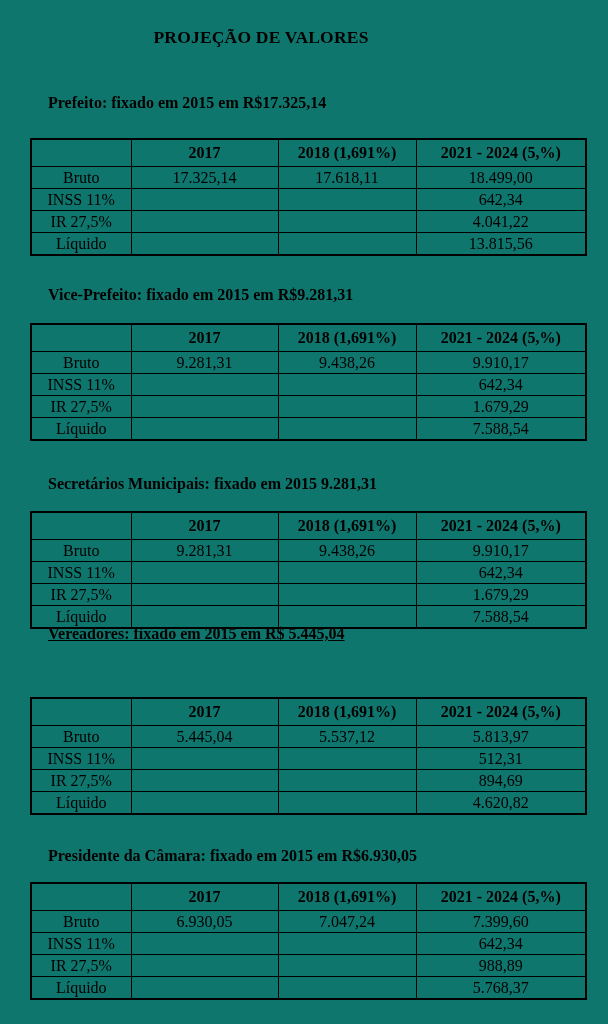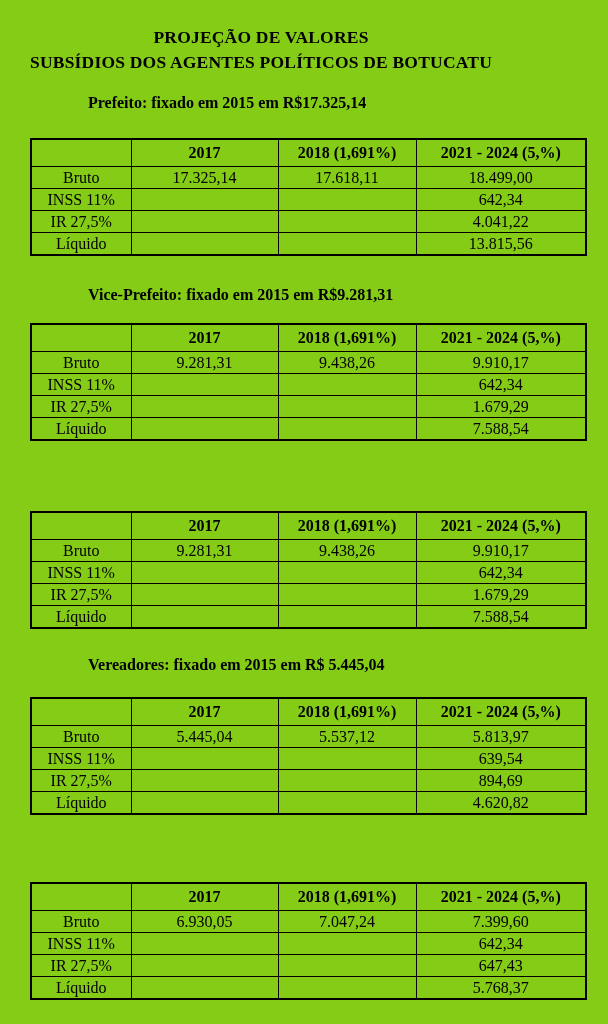--- a/index.html
+++ b/index.html
@@ -4,21 +4,21 @@
 <style>
   html, body {
     margin: 0;
     padding: 0;
     background: #ffffff;
   }
   .page {
     position: relative;
     width: 608px;
     height: 1024px;
-    background: #84cc16;
+    background: #0f766e;
     color: #000000;
     font-family: "Liberation Serif", "DejaVu Serif", serif;
     overflow: hidden;
   }
   .doc-title {
     position: absolute;
     top: 25px;
     left: 0;
     width: 522px;
     text-align: center;
@@ -27,21 +27,20 @@
     line-height: 25px;
     letter-spacing: 0.2px;
   }
   .heading {
     position: absolute;
     left: 48px;
     font-size: 16px;
     font-weight: bold;
     line-height: 19px;
     white-space: nowrap;
-    margin-left: 40px;
   }
   table.tbl {
     position: absolute;
     left: 30px;
     width: 555px;
     border-collapse: collapse;
     table-layout: fixed;
     border: 2px solid #000000;
     font-size: 16px;
     padding-left: 31px;
@@ -61,31 +60,30 @@
   }
   table.tbl tbody td {
     height: 21px;
   }
   table.tbl td.b {
     font-weight: normal;
   }
   .h1 { top: 93px; }  .t1 { top: 138px; }
   .h2 { top: 285px; } .t2 { top: 323px; }
   .h3 { top: 474px; } .t3 { top: 511px; }
-  .h4 { top: 655px; } .t4 { top: 697px; }
+  .h4 { top: 624px; text-decoration: underline; } .t4 { top: 697px; }
   .h5 { top: 846px; } .t5 { top: 882px; }
 </style>
 </head>
 <body>
 
 <div class="page">
 
   <div class="doc-title">
     <div>PROJEÇÃO DE VALORES</div>
-    <div>SUBSÍDIOS DOS AGENTES POLÍTICOS DE BOTUCATU</div>
   </div>
 
   <div class="heading h1">Prefeito: fixado em 2015 em R$17.325,14</div>
   <table class="tbl t1">
       <colgroup>
         <col style="width: 100px;">
         <col style="width: 147px;">
         <col style="width: 138px;">
         <col style="width: 170px;">
       </colgroup>
@@ -162,20 +160,21 @@
         </tr>
         <tr>
           <td>Líquido</td>
           <td></td>
           <td></td>
           <td class="b">7.588,54</td>
         </tr>
       </tbody>
     </table>
 
+  <div class="heading h3">Secretários Municipais: fixado em 2015 9.281,31</div>
   <table class="tbl t3">
       <colgroup>
         <col style="width: 100px;">
         <col style="width: 147px;">
         <col style="width: 138px;">
         <col style="width: 170px;">
       </colgroup>
       <thead>
         <tr>
           <th></th>
@@ -232,37 +231,38 @@
         <tr>
           <td>Bruto</td>
           <td>5.445,04</td>
           <td>5.537,12</td>
           <td class="b">5.813,97</td>
         </tr>
         <tr>
           <td>INSS 11%</td>
           <td></td>
           <td></td>
-          <td>639,54</td>
+          <td>512,31</td>
         </tr>
         <tr>
           <td>IR 27,5%</td>
           <td></td>
           <td></td>
           <td>894,69</td>
         </tr>
         <tr>
           <td>Líquido</td>
           <td></td>
           <td></td>
           <td class="b">4.620,82</td>
         </tr>
       </tbody>
     </table>
 
+  <div class="heading h5">Presidente da Câmara: fixado em 2015 em R$6.930,05</div>
   <table class="tbl t5">
       <colgroup>
         <col style="width: 100px;">
         <col style="width: 147px;">
         <col style="width: 138px;">
         <col style="width: 170px;">
       </colgroup>
       <thead>
         <tr>
           <th></th>
@@ -281,21 +281,21 @@
         <tr>
           <td>INSS 11%</td>
           <td></td>
           <td></td>
           <td>642,34</td>
         </tr>
         <tr>
           <td>IR 27,5%</td>
           <td></td>
           <td></td>
-          <td>647,43</td>
+          <td>988,89</td>
         </tr>
         <tr>
           <td>Líquido</td>
           <td></td>
           <td></td>
           <td class="b">5.768,37</td>
         </tr>
       </tbody>
     </table>
 

